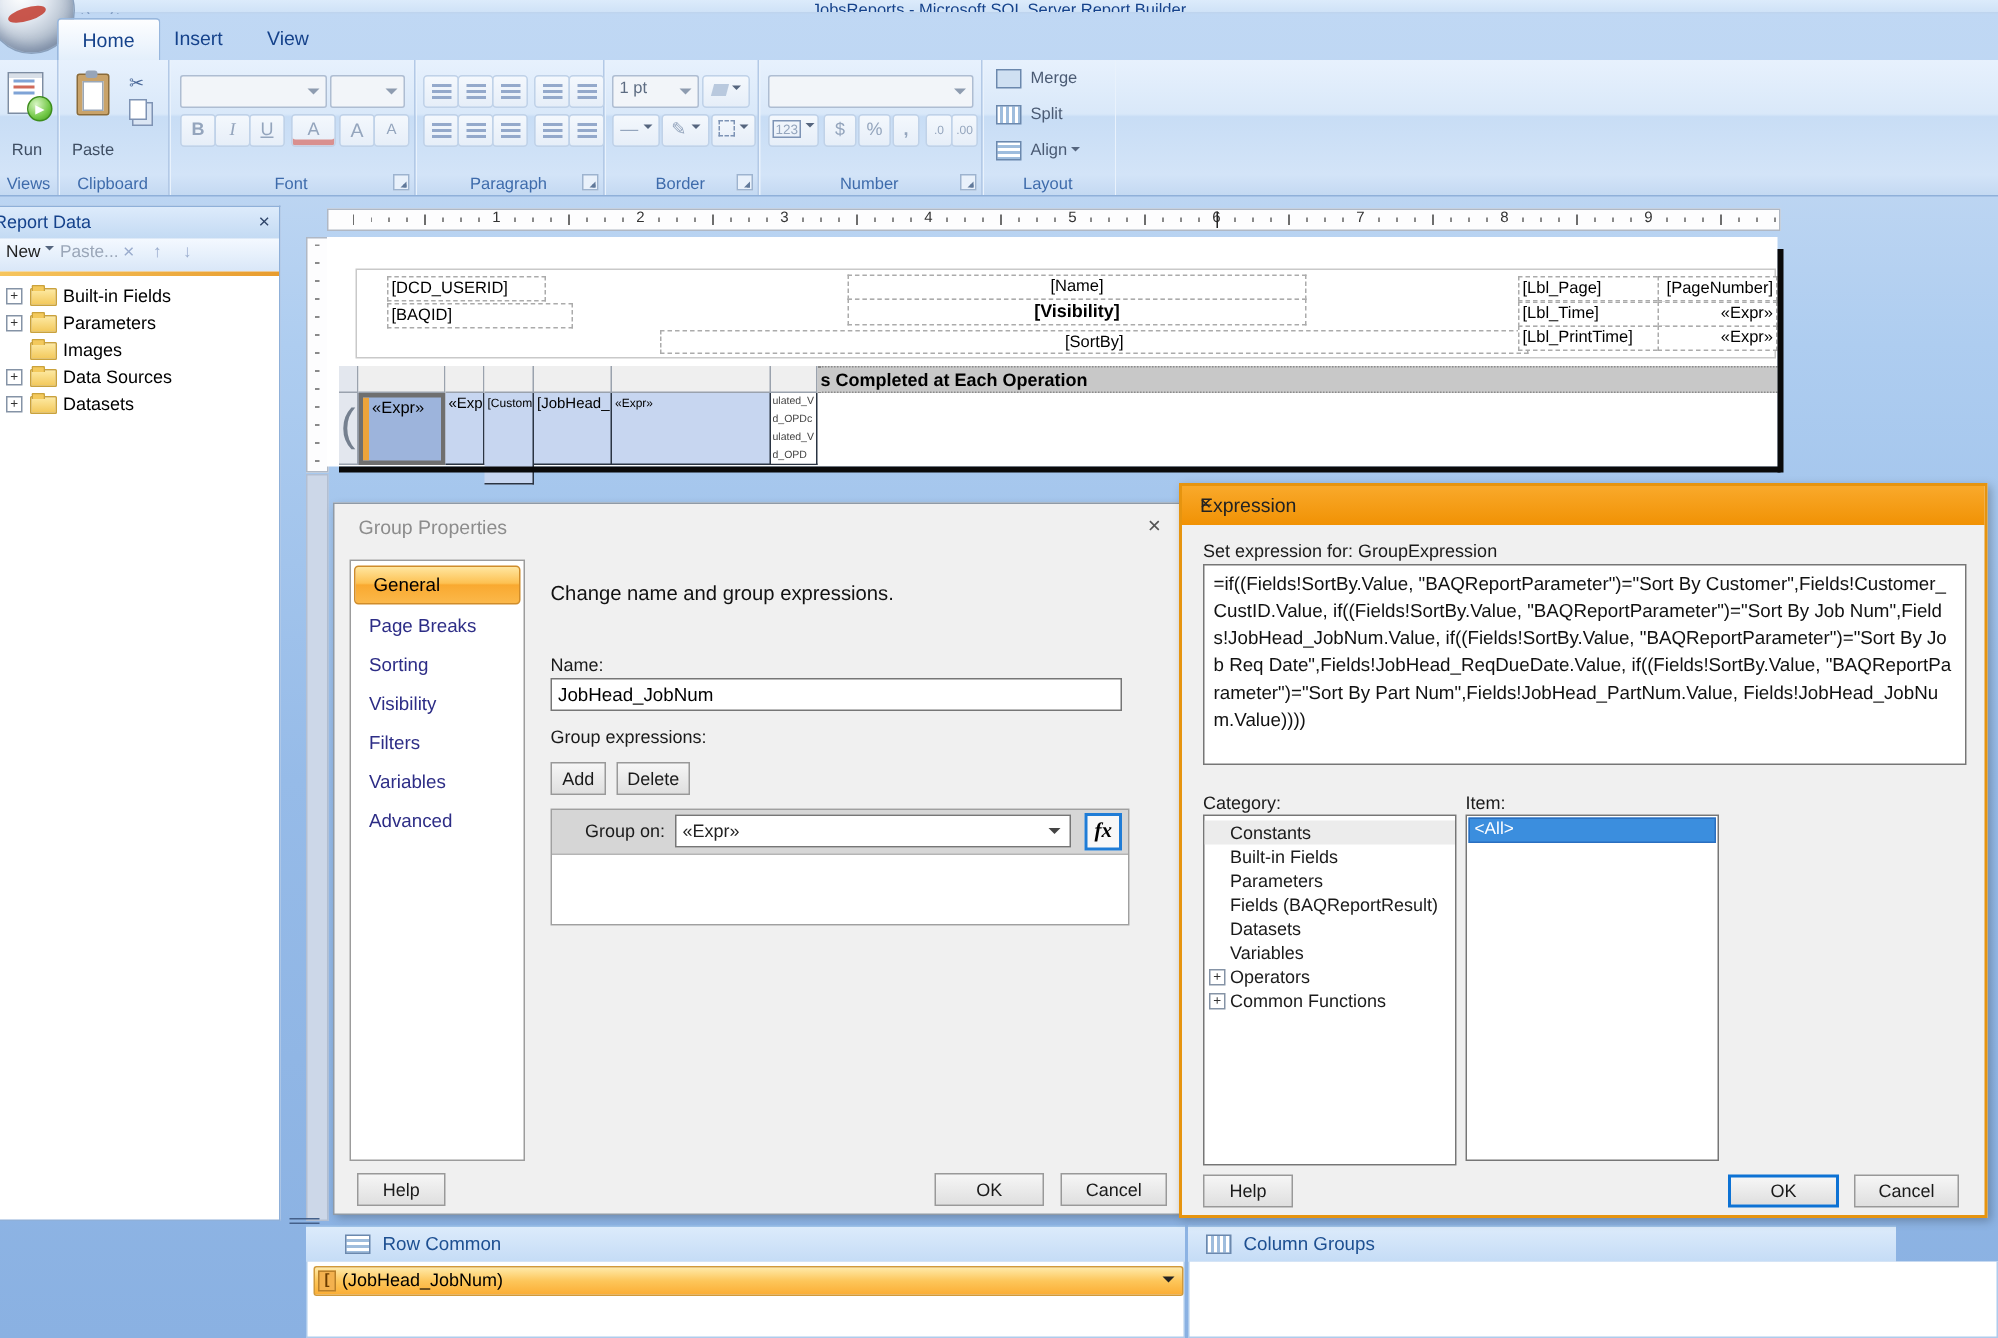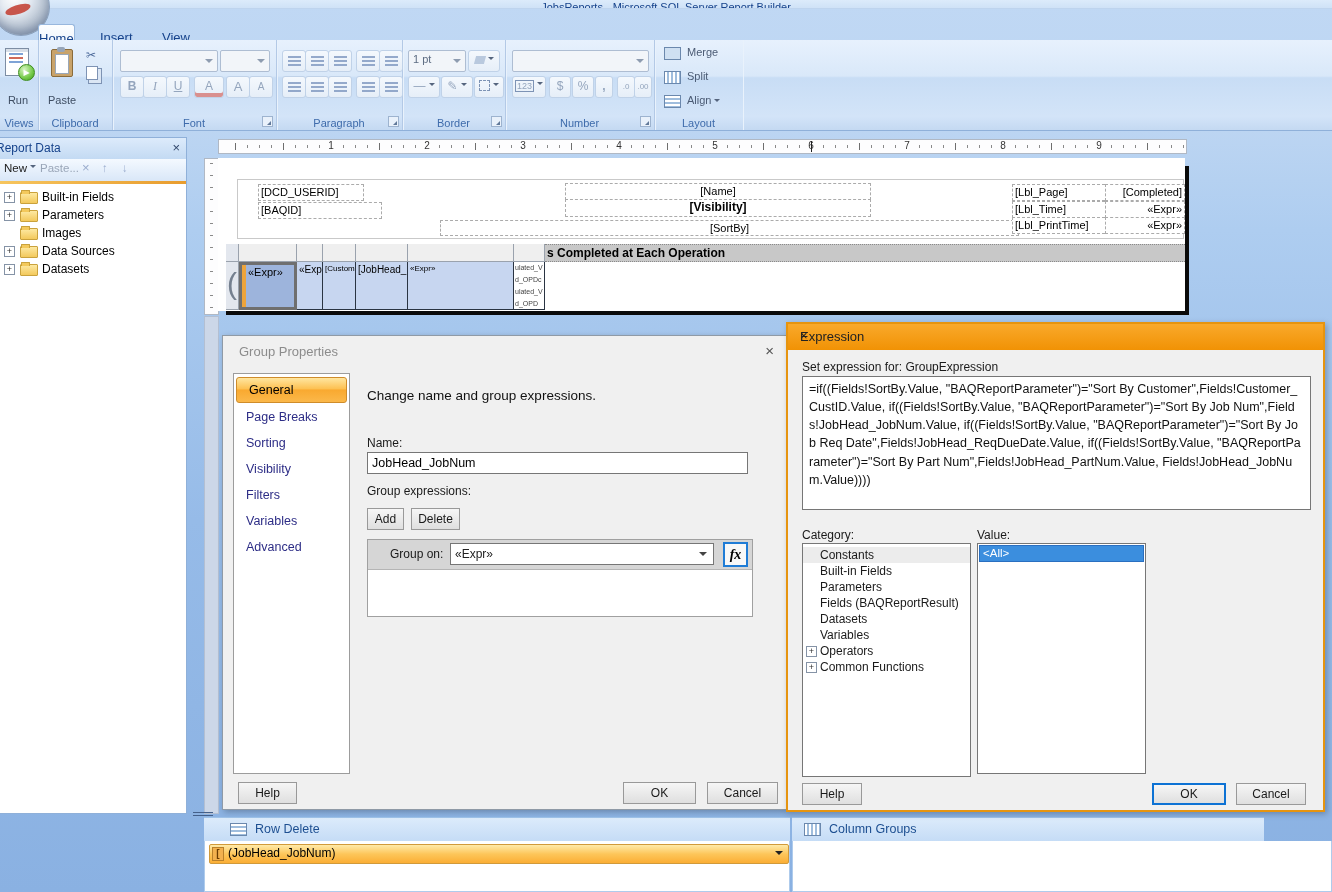--- a/index.html
+++ b/index.html
@@ -9,21 +9,21 @@
   
   .titlebar{left:0;top:0;width:1332px;height:8px;background:linear-gradient(#dcebfb,#cfe2f7);overflow:hidden;border-bottom:1px solid #bed4ee;}
   .title-text{position:absolute;left:0;right:0;top:1px;text-align:center;font-size:11px;color:#15428b;}
   .qat{left:28px;top:0;width:90px;height:9px;overflow:hidden;}
   .qat span{display:inline-block;width:16px;font-size:9px;color:#3a5a8c;text-align:center;}
   .orb{left:-8px;top:-22px;width:56px;height:56px;border-radius:50%;
        background:radial-gradient(circle at 38% 32%,#ffffff,#dfe6ef 35%,#a9b6c6 70%,#7e8ea2);
        border:1px solid #8aa0bc;box-shadow:inset 0 -4px 8px rgba(60,80,120,.35);}
   .orb i{position:absolute;left:12px;top:26px;width:26px;height:9px;background:#c23b2e;border-radius:50% 60% 50% 60%;transform:rotate(-18deg);opacity:.85;}
   .tabrow{left:0;top:8px;width:1332px;height:32px;}
-  .tab{position:absolute;top:16px;height:28px;line-height:28px;padding:0 0;font-size:13px;color:#15428b;}
+  .tab{position:absolute;top:4px;height:28px;line-height:28px;padding:0 16px;font-size:13px;color:#15428b;}
   .tab.active{background:linear-gradient(#fdfeff,#eef5fd 60%,#e2eefb);border:1px solid #98b7dd;border-bottom:none;border-radius:3px 3px 0 0;}
   .ribbon{left:0;top:40px;width:1332px;height:90px;
           background:linear-gradient(180deg,#e7f1fd 0,#d9e8f9 40%,#c8ddf5 42%,#d3e4f8 85%,#c4d9f2 100%);
           border-bottom:1px solid #8fb0d9;}
   .rgroup{position:absolute;top:0;height:90px;border-right:1px solid #b3c9e6;box-shadow:1px 0 0 #e9f2fc;}
   .glabel{position:absolute;left:0;right:0;bottom:1px;text-align:center;font-size:11px;color:#3e6bab;margin-top:28px;}
   .lnch{position:absolute;right:3px;bottom:3px;width:9px;height:9px;border:1px solid #9db3cf;background:#e9f1fb;}
   .lnch:after{content:"";position:absolute;right:1px;bottom:1px;border:2px solid transparent;border-right-color:#61799a;border-bottom-color:#61799a;}
   .bigbtn{position:absolute;top:4px;width:36px;height:64px;text-align:center;font-size:11px;color:#3f4e63;border-radius:3px;}
   .bigbtn .cap{position:absolute;left:0;right:0;bottom:2px;}
@@ -309,60 +309,60 @@
 
   <div class="abs canvas">
     <div class="hd-outline"></div>
     <div class="dashedbox" style="left:40px;top:26px;width:100px;height:15px;">[DCD_USERID]</div>
     <div class="dashedbox" style="left:40px;top:44px;width:118px;height:15px;">[BAQID]</div>
     <div class="dashedbox ctr" style="left:347px;top:25px;width:300px;height:15px;">[Name]</div>
     <div class="dashedbox ctr" style="left:347px;top:41px;width:300px;height:16px;font-weight:bold;font-size:12px;">[Visibility]</div>
     <div class="dashedbox ctr" style="left:222px;top:62px;width:573px;height:14px;">[SortBy]</div>
     <div class="dashedbox" style="left:794px;top:26px;width:92px;height:15px;">[Lbl_Page]</div>
     <div class="dashedbox rtl-clip" style="left:887px;top:26px;width:74px;height:15px;">
-        <span>[Completed]</span>
+        <span>[PageNumber]</span>
       </div>
     <div class="dashedbox" style="left:794px;top:43px;width:92px;height:15px;">[Lbl_Time]</div>
     <div class="dashedbox" style="left:887px;top:43px;width:74px;height:15px;text-align:right;">«Expr»</div>
     <div class="dashedbox" style="left:794px;top:59px;width:92px;height:15px;">[Lbl_PrintTime]</div>
     <div class="dashedbox" style="left:887px;top:59px;width:74px;height:15px;text-align:right;">«Expr»</div>
 
     <div class="tablix">
       <div class="tcell tgrey" style="left:0;top:0;width:13px;height:18px;"></div>
       <div class="tcell thead" style="left:13px;top:0;width:58px;height:18px;"></div>
       <div class="tcell thead" style="left:71px;top:0;width:26px;height:18px;"></div>
       <div class="tcell thead" style="left:97px;top:0;width:33px;height:18px;"></div>
       <div class="tcell thead" style="left:130px;top:0;width:52px;height:18px;"></div>
       <div class="tcell thead" style="left:182px;top:0;width:106px;height:18px;"></div>
       <div class="tcell thead" style="left:288px;top:0;width:31px;height:18px;"></div>
       <div class="band" style="left:319px;top:0;width:640px;height:18px;padding-left:2px;">s Completed at Each Operation</div>
 
       <div class="tcell tgrey brkt" style="left:0;top:18px;width:13px;height:48px;">(</div>
       <div class="tcell tblue tsel" style="left:13px;top:18px;width:58px;height:48px;">«Expr»</div>
       <div class="tcell tblue" style="left:71px;top:18px;width:26px;height:48px;">«Exp</div>
-      <div class="tcell tblue" style="left:97px;top:18px;width:33px;height:48px;font-size:8px;">[Custom</div>
+      <div class="tcell tblue" style="left:97px;top:18px;width:33px;height:61px;font-size:8px;">[Custom</div>
       <div class="tcell tblue" style="left:130px;top:18px;width:52px;height:48px;">[JobHead_</div>
       <div class="tcell tblue" style="left:182px;top:18px;width:106px;height:48px;font-size:8px;">«Expr»</div>
       <div class="tcell" style="left:288px;top:18px;width:31px;height:48px;background:#fff;">
         <div class="mini" style="top:0;">ulated_V</div>
         <div class="mini" style="top:12px;">d_OPDc</div>
         <div class="mini" style="top:24px;">ulated_V</div>
         <div class="mini" style="top:36px;border-bottom:none;">d_OPD</div>
       </div>
     </div>
   </div>
   <div class="abs shadow-b"></div>
   <div class="abs shadow-r"></div>
 
   <div class="abs grip" style="left:193px;top:812px;"></div>
   <div class="abs grip" style="left:193px;top:815px;"></div>
 
   <div class="abs pane-head" style="left:204px;top:817px;width:586px;">
     <span class="grid-ic rows" style="margin:5px 8px 0 26px;float:left;"></span>
-    <span>Row Delete</span>
+    <span>Row Common</span>
   </div>
   <div class="abs pane-body" style="left:204px;top:841px;width:586px;height:51px;">
     <div class="rg-bar" style="width:578px;">
       <span class="rg-chip">[</span>
       <span style="margin-left:18px;">(JobHead_JobNum)</span>
       <span class="rg-dd"></span>
     </div>
   </div>
   <div class="abs pane-head" style="left:792px;top:817px;width:472px;">
     <span class="grid-ic cols" style="margin:5px 8px 0 12px;float:left;"></span>
@@ -401,21 +401,21 @@
   </div>
 
   <div class="abs dialog ed" style="z-index:6;">
     <div class="ed-title">
       <span>Expression</span>
       <span class="dlg-x">×</span>
     </div>
     <span class="dlg-label" style="left:14px;top:36px;">Set expression for: GroupExpression</span>
     <div class="ed-text">=if((Fields!SortBy.Value, "BAQReportParameter")="Sort By Customer",Fields!Customer_CustID.Value, if((Fields!SortBy.Value, "BAQReportParameter")="Sort By Job Num",Fields!JobHead_JobNum.Value, if((Fields!SortBy.Value, "BAQReportParameter")="Sort By Job Req Date",Fields!JobHead_ReqDueDate.Value, if((Fields!SortBy.Value, "BAQReportParameter")="Sort By Part Num",Fields!JobHead_PartNum.Value, Fields!JobHead_JobNum.Value))))</div>
     <span class="dlg-label" style="left:14px;top:204px;">Category:</span>
-    <span class="dlg-label" style="left:189px;top:204px;">Value:</span>
+    <span class="dlg-label" style="left:189px;top:204px;">Item:</span>
     <div class="panel" style="left:14px;top:219px;width:167px;height:229px;padding-top:3px;">
       <div class="cat-item first">Constants</div>
       <div class="cat-item">Built-in Fields</div>
       <div class="cat-item">Parameters</div>
       <div class="cat-item">Fields (BAQReportResult)</div>
       <div class="cat-item">Datasets</div>
       <div class="cat-item">Variables</div>
       <div class="cat-item"><span class="exp">+</span><span>Operators</span></div>
       <div class="cat-item"><span class="exp">+</span><span>Common Functions</span></div>
     </div>

